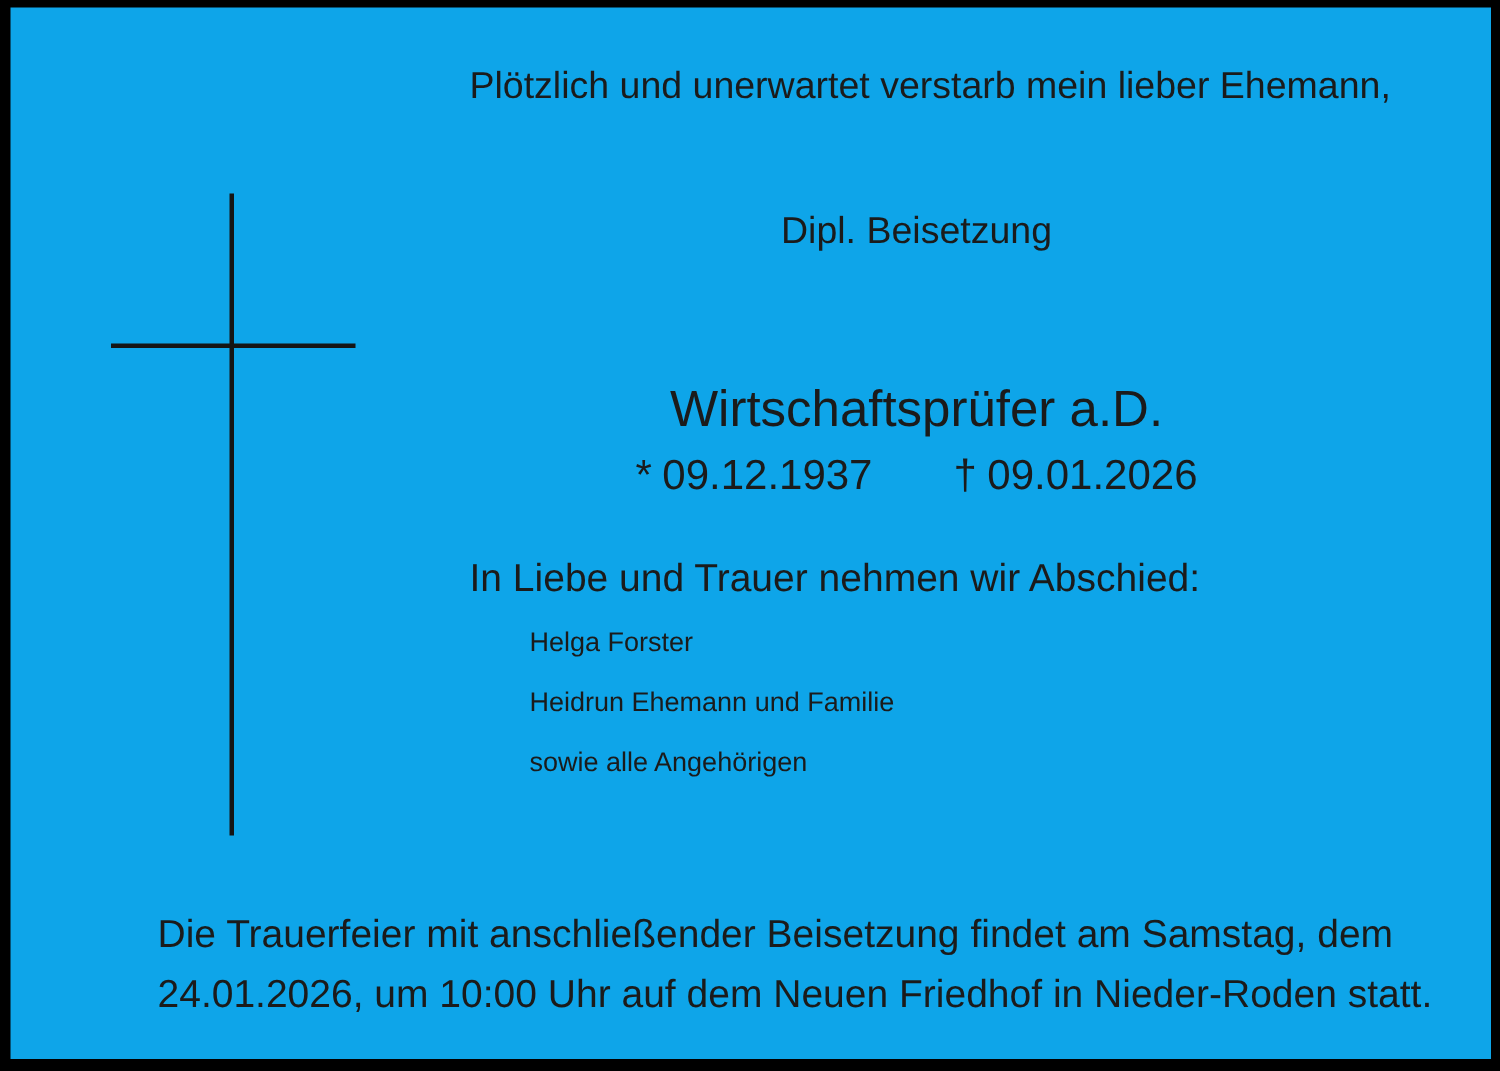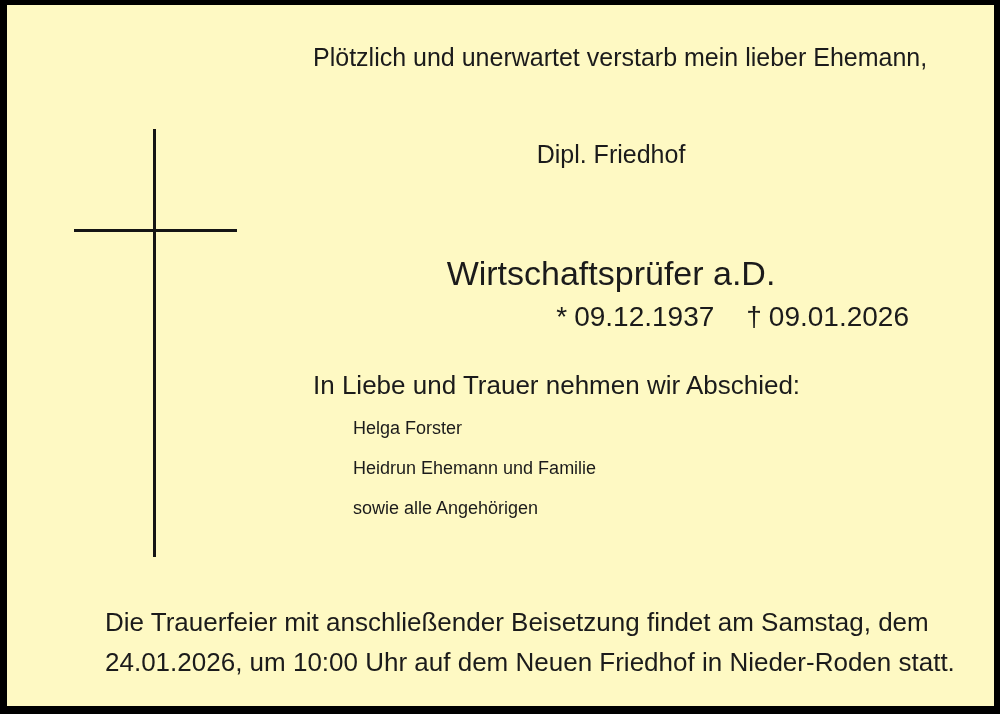--- a/index.html
+++ b/index.html
@@ -4,21 +4,21 @@
 <style>
   html, body {
     margin: 0;
     padding: 0;
     background: #e8e8e8;
   }
   .page {
     position: relative;
     width: 1000px;
     height: 714px;
-    background: #fef9c3;
+    background: #0ea5e9;
     font-family: "Liberation Sans", sans-serif;
     color: #1b1b1b;
     overflow: hidden;
   }
   
   .frame {
     position: absolute;
     inset: 0;
     border-style: solid;
     border-color: #000000;
@@ -59,22 +59,22 @@
     white-space: nowrap;
   }
   .pre-title   { top: 140px; font-size: 25px; line-height: 28px; }
   .deceased    { top: 180px; font-size: 61px; line-height: 68px; letter-spacing: 0.5px; color: #161616; }
   .profession  { top: 258px; font-size: 34px; line-height: 30px; }
   .dates {
     top: 301px;
     font-size: 28px;
     line-height: 32px;
     display: flex;
-    justify-content: flex-end;
-    column-gap: 32px;
+    justify-content: center;
+    column-gap: 54px;
   }
   .date-sym { margin-right: 7px; }
   .farewell {
     position: absolute;
     left: 313px;
     top: 370px;
     font-size: 26px;
     line-height: 30px;
     white-space: nowrap;
   }
@@ -105,21 +105,21 @@
 
   <span>
     <span class="cross-v"></span>
     <span class="cross-h"></span>
   </span>
 
   <div class="intro">
     <div>Plötzlich und unerwartet verstarb mein lieber Ehemann,</div>
   </div>
 
-  <div class="centered-col pre-title">Dipl. Friedhof</div>
+  <div class="centered-col pre-title">Dipl. Beisetzung</div>
 
 
   <div class="centered-col profession">Wirtschaftsprüfer a.D.</div>
 
   <div class="centered-col dates">
     <span><span class="date-sym">*</span><span>09.12.1937</span></span>
     <span><span class="date-sym">†</span><span>09.01.2026</span></span>
   </div>
 
   <div class="farewell">In Liebe und Trauer nehmen wir Abschied:</div>

